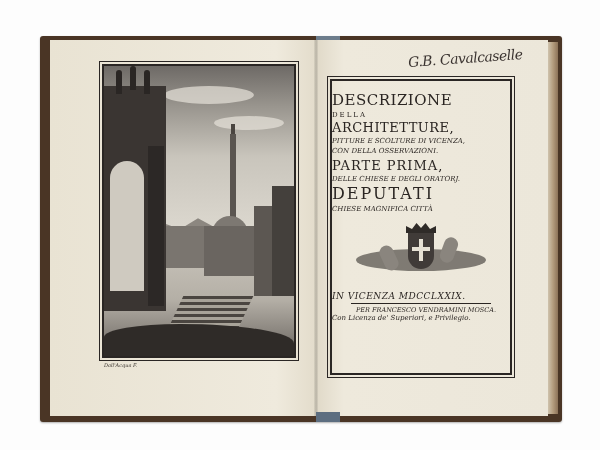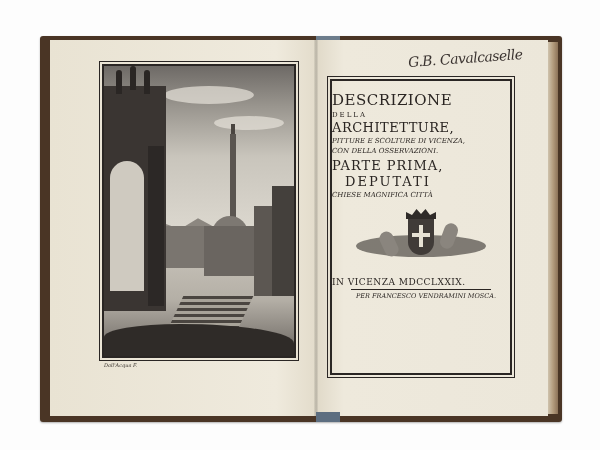--- a/index.html
+++ b/index.html
@@ -36,29 +36,29 @@
 
   
   .sig { position:absolute; left:92px; top:10px; font-family:"DejaVu Serif", serif; font-style:italic; font-size:14px; color:#3a3330; transform:rotate(-4deg); letter-spacing:-0.5px; }
   .frame { position:absolute; left:14px; top:39px; width:178px; height:292px; border:2px solid #2a2624; outline:1px solid #2a2624; outline-offset:2px; text-align:left; color:#2a2522; }
   .t1 { margin-top:10px; font-size:15px; letter-spacing:0.5px; }
   .t2 { font-size:7px; letter-spacing:2px; margin-top:2px; }
   .t3 { font-size:13px; letter-spacing:0.5px; margin-top:1px; }
   .it { font-style:italic; font-size:7px; margin-top:2px; }
   .t4 { font-size:13px; margin-top:3px; letter-spacing:1px; }
   .script { font-style:italic; font-size:10px; margin-top:2px; }
-  .t5 { font-size:13px; letter-spacing:2px; margin-top:1px;margin-left:13px; }
+  .t5 { font-size:16px; letter-spacing:2px; margin-top:1px; }
   .arms { position:relative; width:130px; height:66px; margin:6px auto 0; }
   .arms .foliage { position:absolute; left:0; top:30px; width:130px; height:22px; background:#5a5550; border-radius:50%; opacity:.75; }
   .arms .shield { position:absolute; left:52px; top:14px; width:26px; height:36px; background:#403b38; border-radius:0 0 13px 13px; }
   .arms .cross-v { position:absolute; left:63px; top:20px; width:4px; height:22px; background:#e6e1d4; }
   .arms .cross-h { position:absolute; left:56px; top:28px; width:18px; height:4px; background:#e6e1d4; }
   .arms .crown { position:absolute; left:50px; top:4px; width:30px; height:10px; background:#2f2b28; clip-path:polygon(0 100%,0 30%,20% 60%,35% 0,50% 50%,65% 0,80% 60%,100% 30%,100% 100%); }
   .arms .putto { position:absolute; width:14px; height:26px; background:#8a857e; border-radius:7px; }
-  .t6 { font-size:9px; letter-spacing:0.5px; margin-top:6px; }
+  .t6 { font-style:italic; font-size:9px; letter-spacing:0.5px; margin-top:6px; }
   .rule { width:140px; height:1px; background:#2a2522; margin:2px auto; }
   .t7 { font-style:italic; font-size:6.5px;margin-left:24px; }
   .t8 { font-style:italic; font-size:7px; }
 </style>
 </head>
 <body>
 
 <div class="book">
   <div class="spine-blue-top"></div>
 
@@ -90,33 +90,35 @@
 
   <div class="page right">
     <div class="sig">G.B. Cavalcaselle</div>
     <div class="frame">
       <div class="t1">DESCRIZIONE</div>
       <div class="t2">DELLA</div>
       <div class="t3">ARCHITETTURE,</div>
       <div class="it">PITTURE E SCOLTURE DI VICENZA,</div>
       <div class="it">CON DELLA OSSERVAZIONI.</div>
       <div class="t4">PARTE PRIMA,</div>
+      <div class="it">DELLE CHIESE E DEGLI ORATORJ.</div>
       <div class="t5">DEPUTATI</div>
       <div class="it">CHIESE MAGNIFICA CITTÀ</div>
       <div class="arms">
         <div class="foliage"></div>
         <div class="putto" style="left:26px;top:26px;transform:rotate(-25deg);"></div>
         <div class="putto" style="left:86px;top:18px;transform:rotate(20deg);"></div>
         <div class="crown"></div>
         <div class="shield"></div>
         <div class="cross-v"></div>
         <div class="cross-h"></div>
       </div>
       <div class="t6">IN VICENZA MDCCLXXIX.</div>
       <div class="rule"></div>
       <div class="t7">PER FRANCESCO VENDRAMINI MOSCA.</div>
+      <div class="t8">Con Licenza de' Superiori, e Privilegio.</div>
     </div>
   </div>
 
   <div class="gutter"></div>
   <div class="fore-edge"></div>
   <div class="spine-blue"></div>
 </div>
 
 </body></html>

